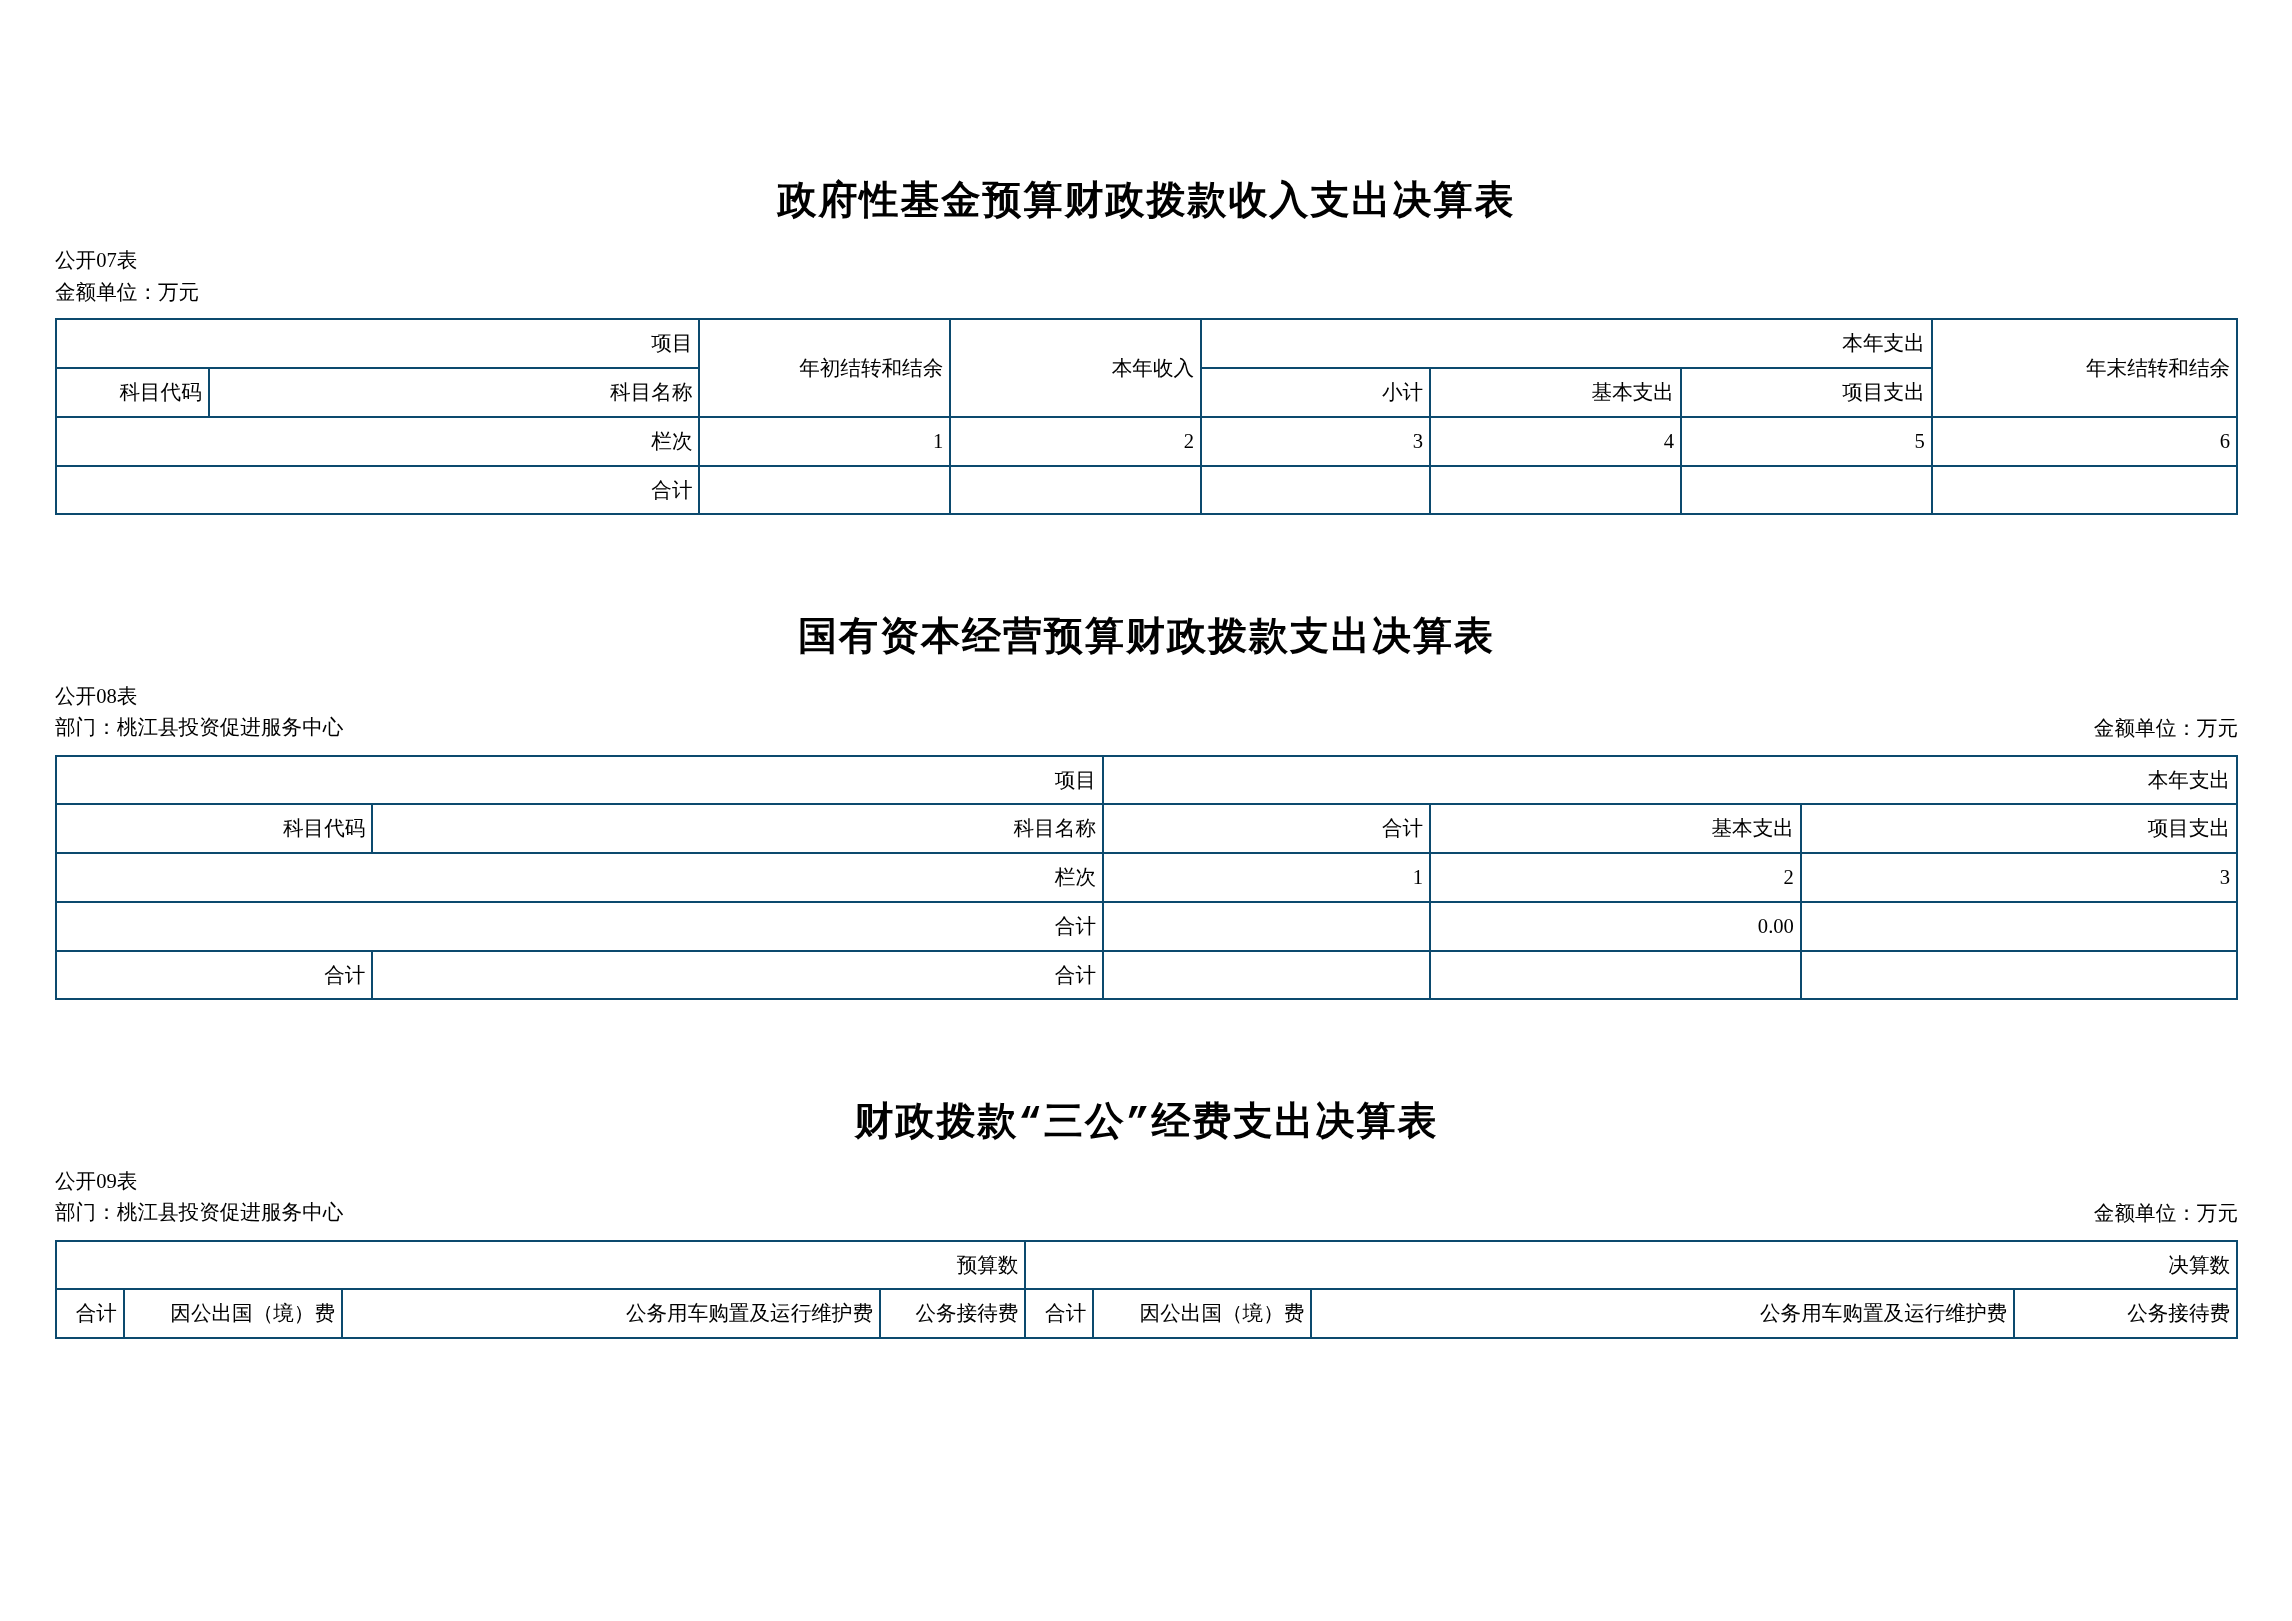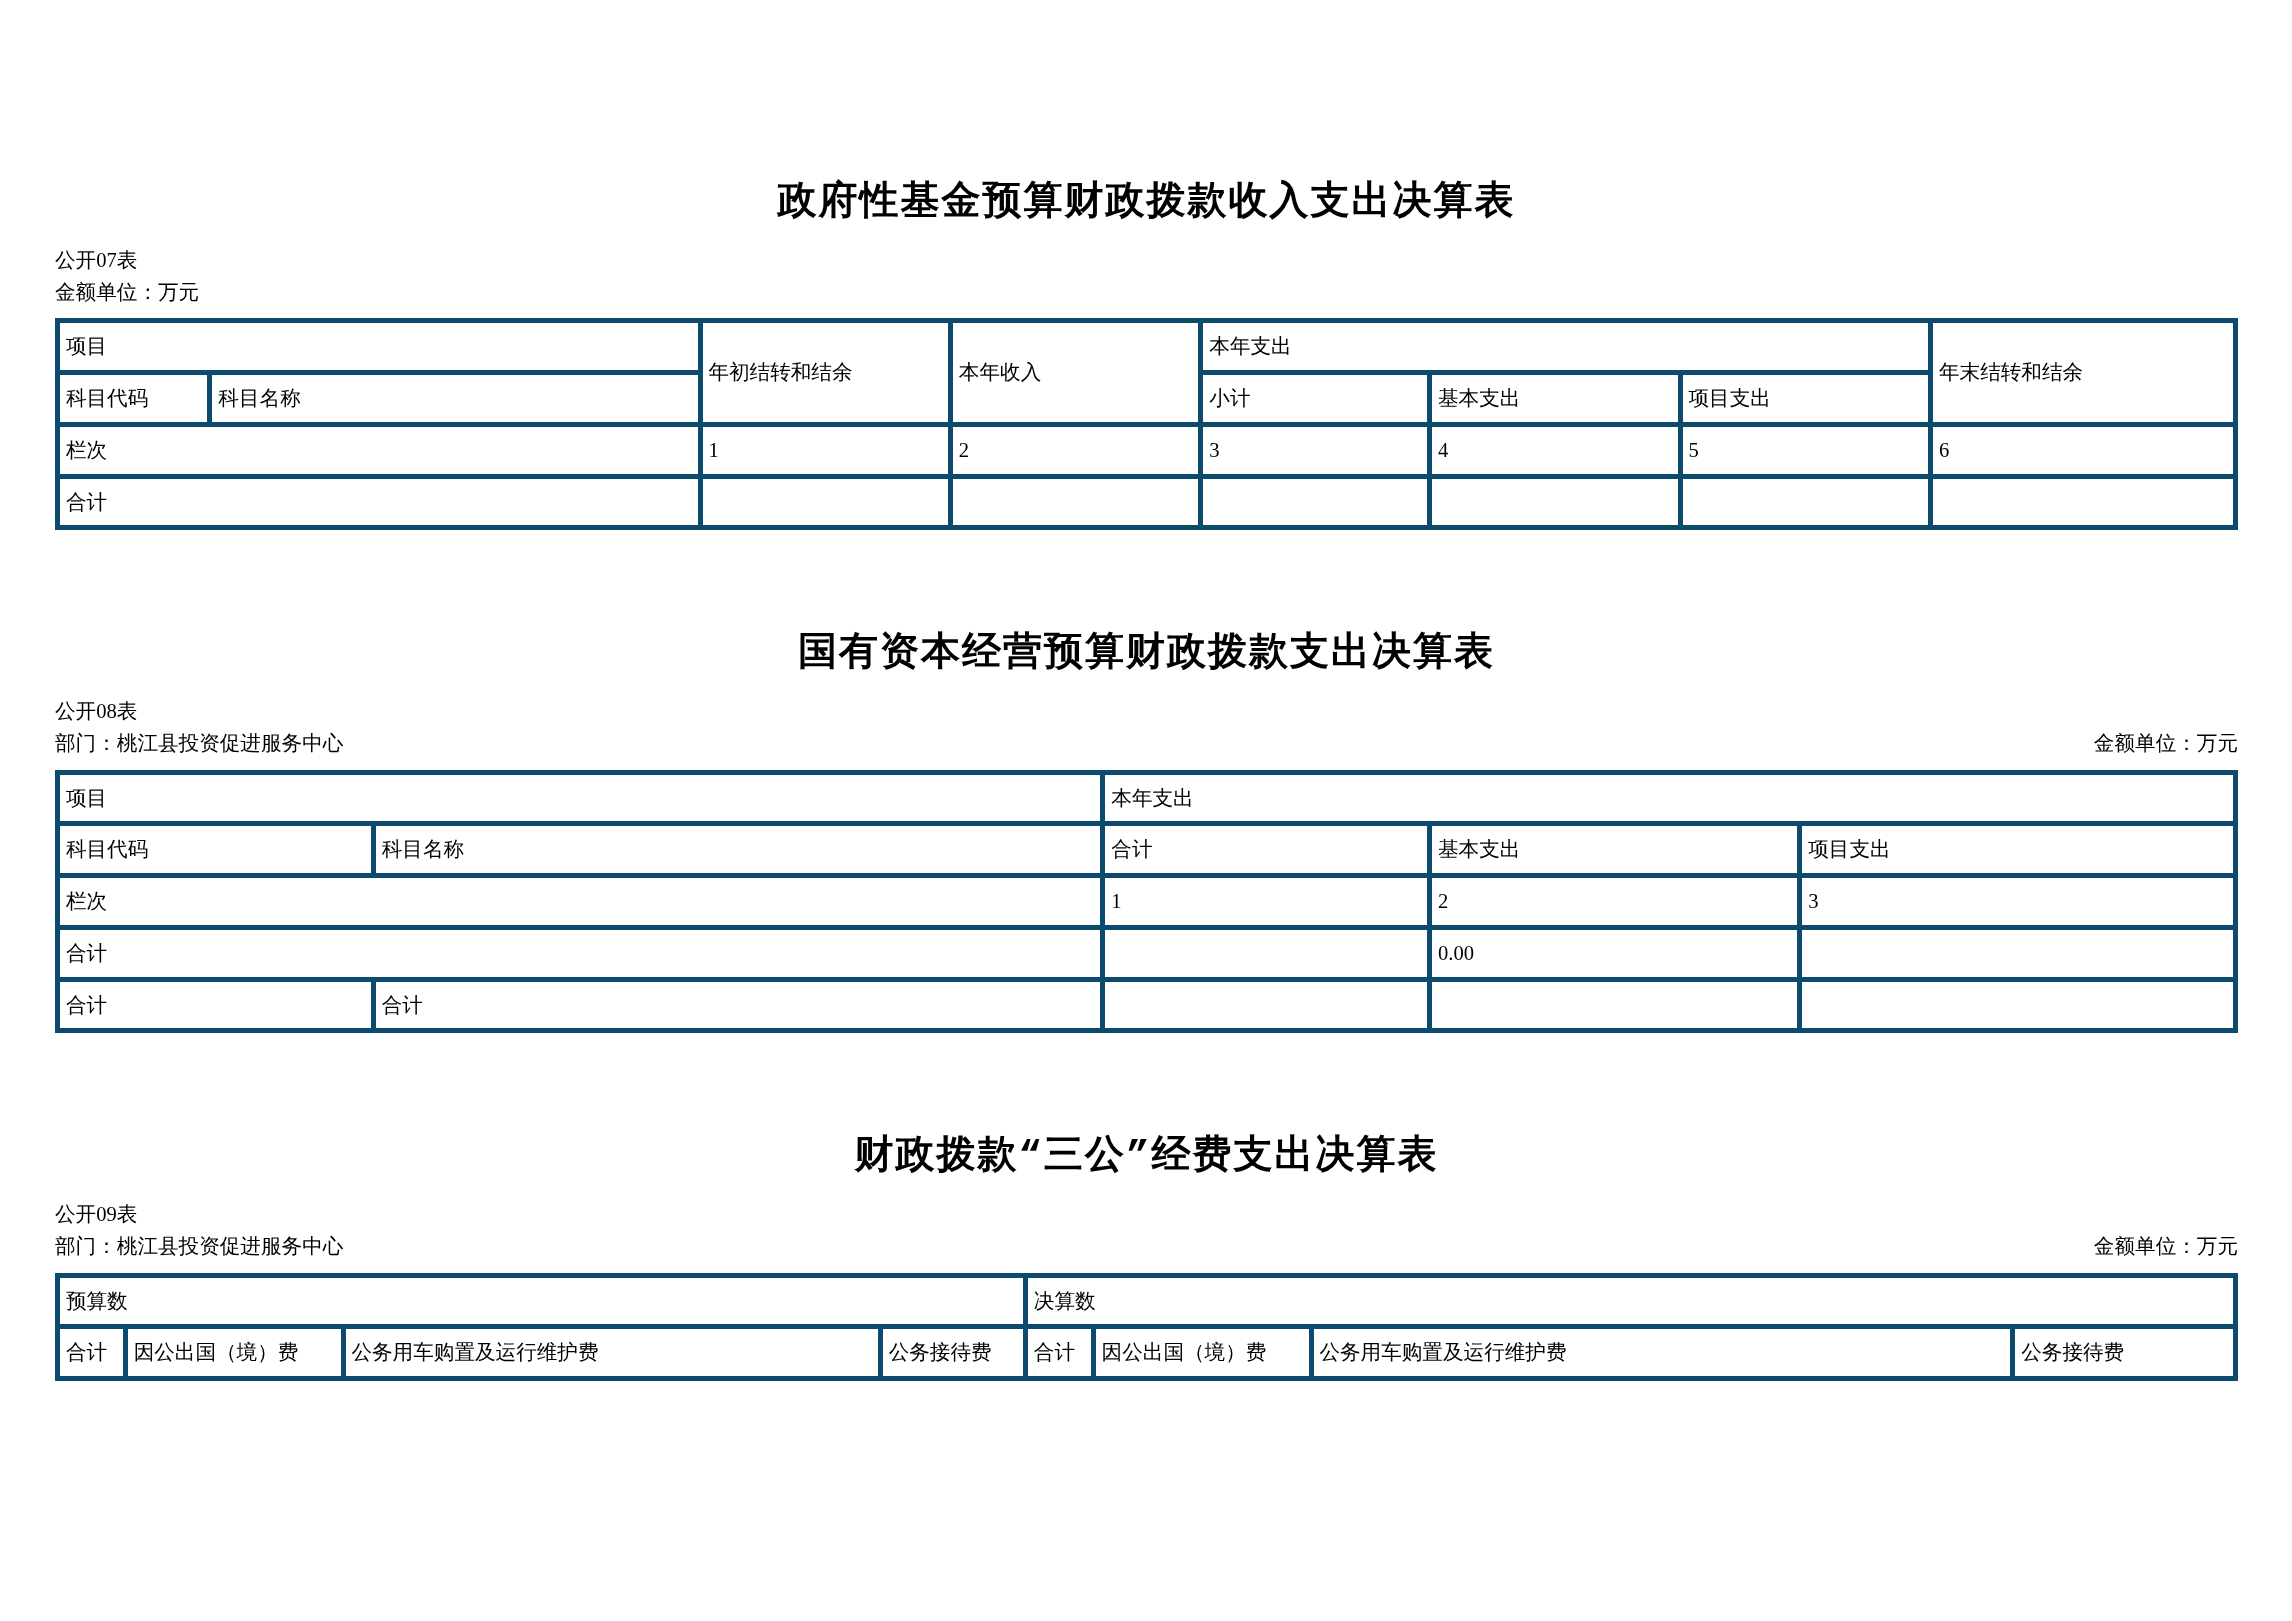--- a/index.html
+++ b/index.html
@@ -34,39 +34,40 @@
   }
   .meta-right {
     text-align: left;
     font-size: 20.6px;
     line-height: 1.55;
   }
   .meta-left {
     text-align: right;
     font-size: 20.6px;
     line-height: 1.55;
+    font-family: Liberation Mono, monospace;
   }
   .meta-row {
     display: flex;
     justify-content: space-between;
     align-items: flex-end;
     font-size: 20.6px;
   }
   table.grid {
     border-collapse: collapse;
     width: 100%;
     table-layout: fixed;
     font-size: 20.6px;
   }
   table.grid td {
-    border: 5px solid #0c4a6e;
+    border: 2px solid #0c4a6e;
     padding: 5.9px 5.9px;
     height: 35px;
     vertical-align: middle;
-    text-align: left;
+    text-align: right;
     font-size: 20.6px;
     line-height: 1.2;
   }
   td.right { text-align: right; padding-right: 13.7px; }
   td.left { text-align: left; padding-left: 9.8px; }
   .note {
     font-size: 20.6px;
     margin-top: 5.9px;
     line-height: 1.5;
   }

